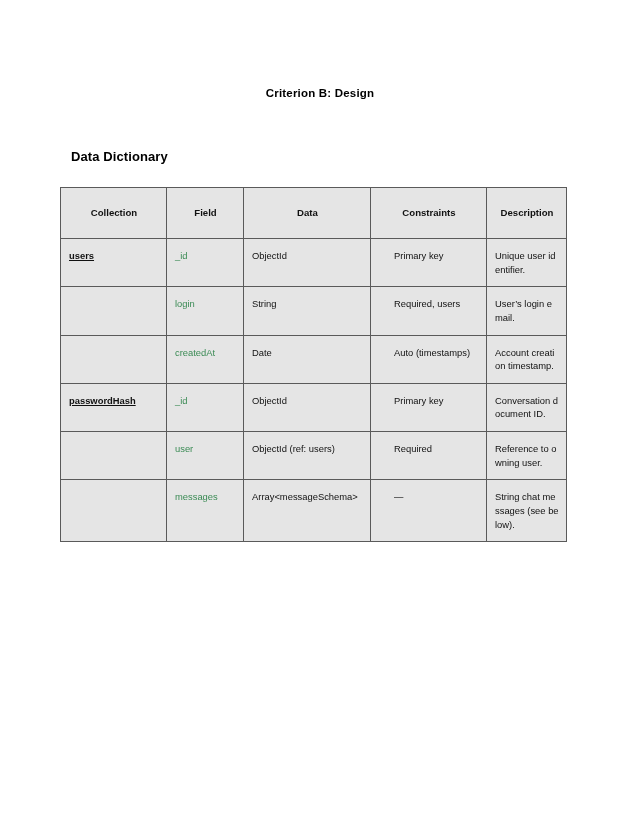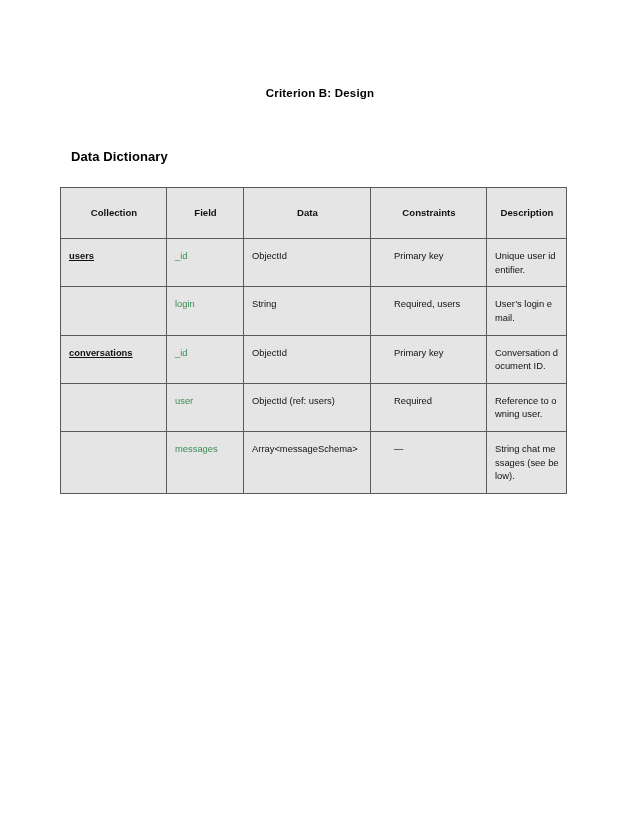--- a/index.html
+++ b/index.html
@@ -130,22 +130,29 @@
         <td class="constraint-cell">Primary key</td>
         <td class="desc-cell">Unique user identifier.</td>
       </tr>
       <tr>
         <td class="collection-cell"></td>
         <td class="field-cell">login</td>
         <td class="type-cell">String</td>
         <td class="constraint-cell">Required, users</td>
         <td class="desc-cell">User’s login email.</td>
       </tr>
+      <tr class="row-tall">
+        <td class="collection-cell"></td>
+        <td class="field-cell">createdAt</td>
+        <td class="type-cell">Date</td>
+        <td class="constraint-cell">Auto (timestamps)</td>
+        <td class="desc-cell">Account creation timestamp.</td>
+      </tr>
       <tr>
-        <td class="collection-cell">conversations</td>
+        <td class="collection-cell">passwordHash</td>
         <td class="field-cell">_id</td>
         <td class="type-cell">ObjectId</td>
         <td class="constraint-cell">Primary key</td>
         <td class="desc-cell">Conversation document ID.</td>
       </tr>
       <tr>
         <td class="collection-cell"></td>
         <td class="field-cell">user</td>
         <td class="type-cell">ObjectId (ref: users)</td>
         <td class="constraint-cell">Required</td>

